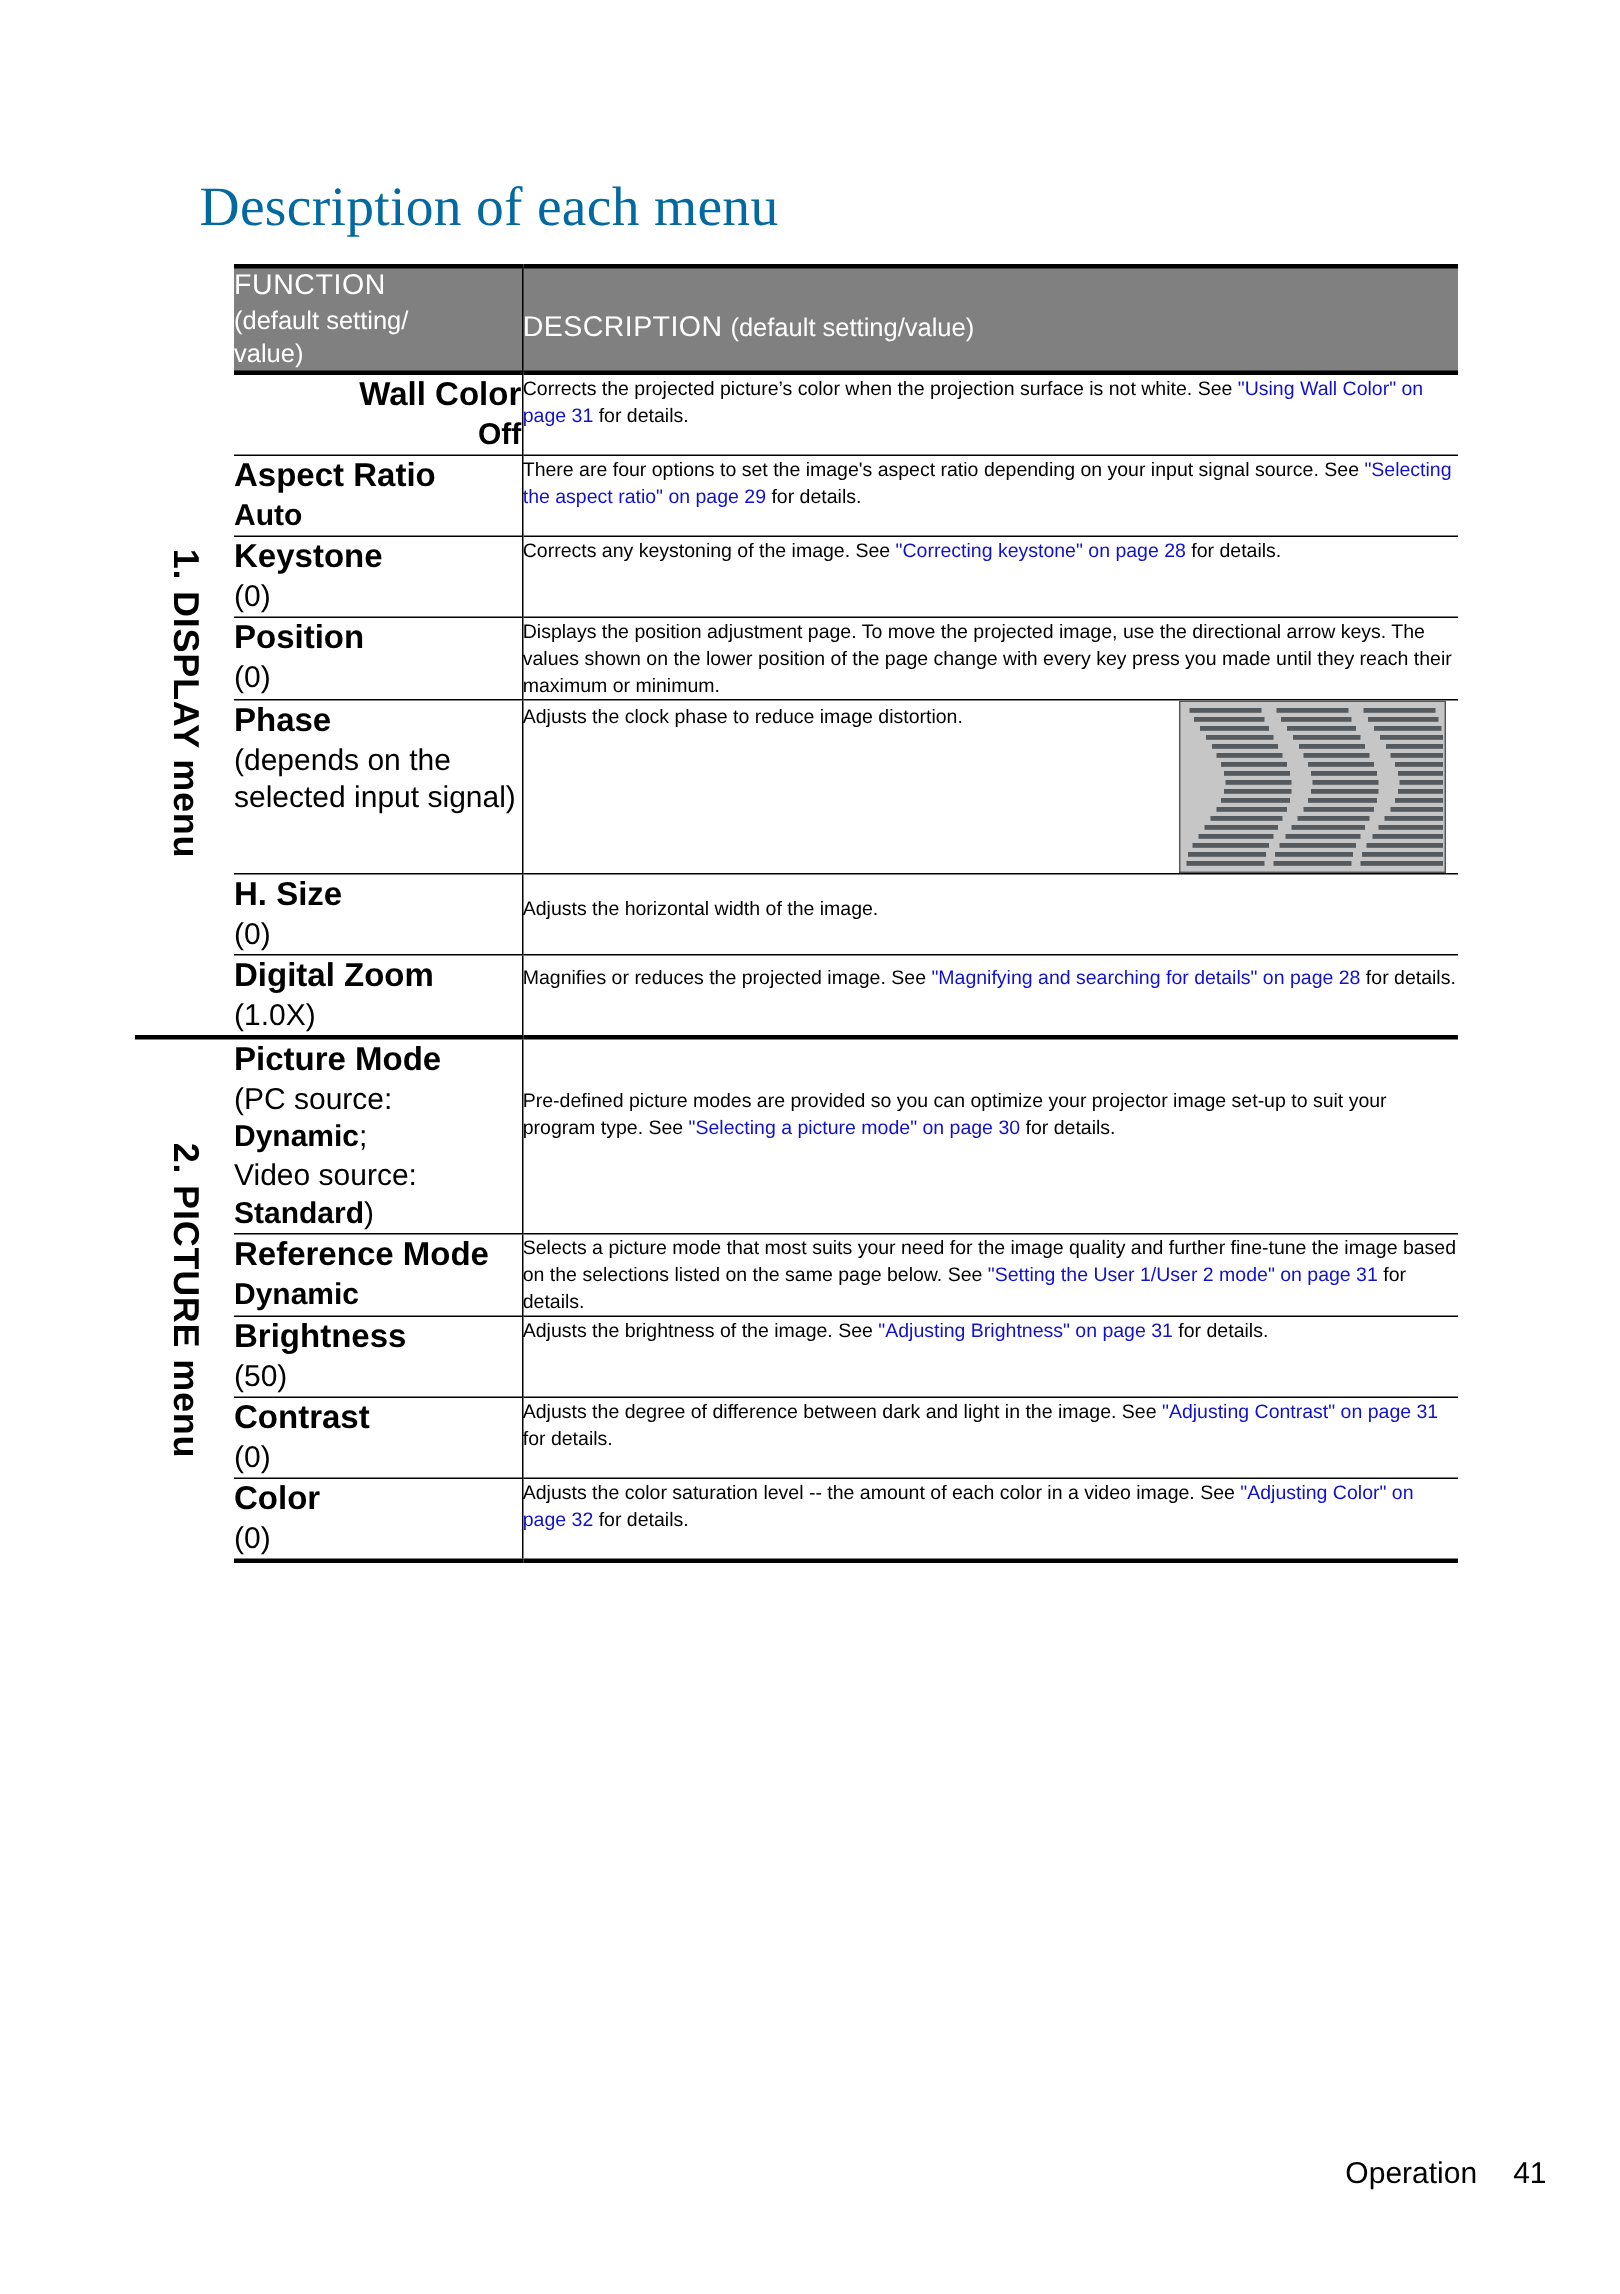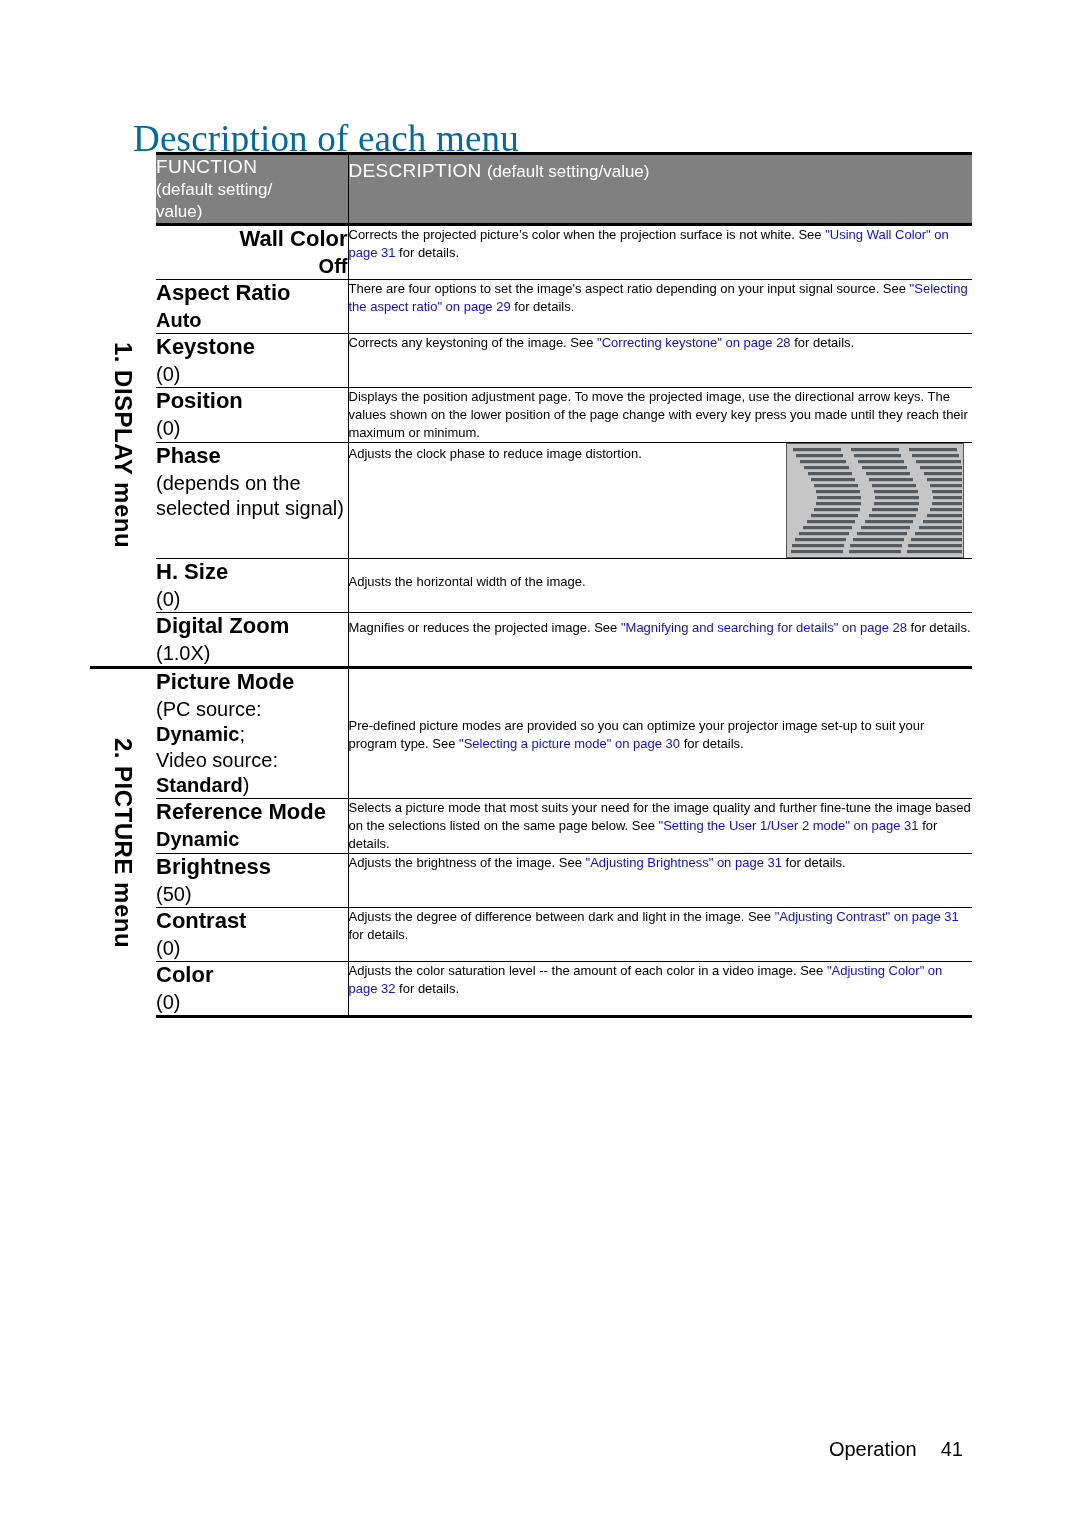--- a/index.html
+++ b/index.html
@@ -26,21 +26,21 @@
     font-weight: normal;
     letter-spacing: 0.2px;
     color: #0369a1;
     white-space: nowrap;
   }
 
   
   .table-wrap {
     position: absolute;
     left: 90px;
-    top: 152px;
+    top: 176px;
     width: 882px;
   }
 
   table.menu-table {
     border-collapse: collapse;
     width: 882px;
     table-layout: fixed;
   }
 
   table.menu-table td {
@@ -75,21 +75,21 @@
     line-height: 1.28;
   }
   .hdr-sub {
     font-size: 17px;
     font-weight: normal;
     line-height: 1.28;
   }
   .hdr-desc-line {
     font-size: 19px;
     line-height: 1.3;
-    padding-top: 4px;
+    padding-top: 28px;
   }
   .hdr-desc-line .lead { letter-spacing: 0.3px; }
   .hdr-desc-line .tail { font-size: 17px; }
 
   
   .side-cell {
     position: relative;
     background: #fff;
   }
   .side-label {
@@ -164,21 +164,21 @@
   }
   .phase-figure svg { display: block; }
 
   
   .footer {
     position: absolute;
     left: 0;
     right: 0;
     top: 1438px;
     text-align: right;
-    padding-right: 117px;
+    padding-right: 49px;
     font-family: "Liberation Sans", sans-serif;
     font-size: 20px;
     color: #000;
   }
   .footer .f-label { margin-right: 24px; }
 </style>
 </head>
 <body>
 
 <h1 class="page-title">Description of each menu</h1>
@@ -357,21 +357,21 @@
             </div>
       </td>
       <td class="func-cell">
         <div class="func-name">Picture Mode</div>
         <div class="func-default">(PC source:</div>
         <div class="func-default"><b>Dynamic</b><span>;</span></div>
         <div class="func-default">Video source:</div>
         <div class="func-default"><b>Standard</b><span>)</span></div>
       </td>
       <td class="desc-cell">
-        <p style="padding-top:48px"><span>Pre-defined picture modes are provided so you can optimize your projector image set-up to suit your program type. See </span><span class="lnk">"Selecting a picture mode" on page 30</span><span> for details.</span></p>
+        <p style="padding-top:32px"><span>Pre-defined picture modes are provided so you can optimize your projector image set-up to suit your program type. See </span><span class="lnk">"Selecting a picture mode" on page 30</span><span> for details.</span></p>
       </td>
     </tr>
 
     <tr>
       <td class="func-cell">
         <div class="func-name">Reference Mode</div>
         <div class="func-default"><b>Dynamic</b></div>
       </td>
       <td class="desc-cell">
         <p><span>Selects a picture mode that most suits your need for the image quality and further fine-tune the image based on the selections listed on the same page below. See </span><span class="lnk">"Setting the User 1/User 2 mode" on page 31</span><span> for details.</span></p>

